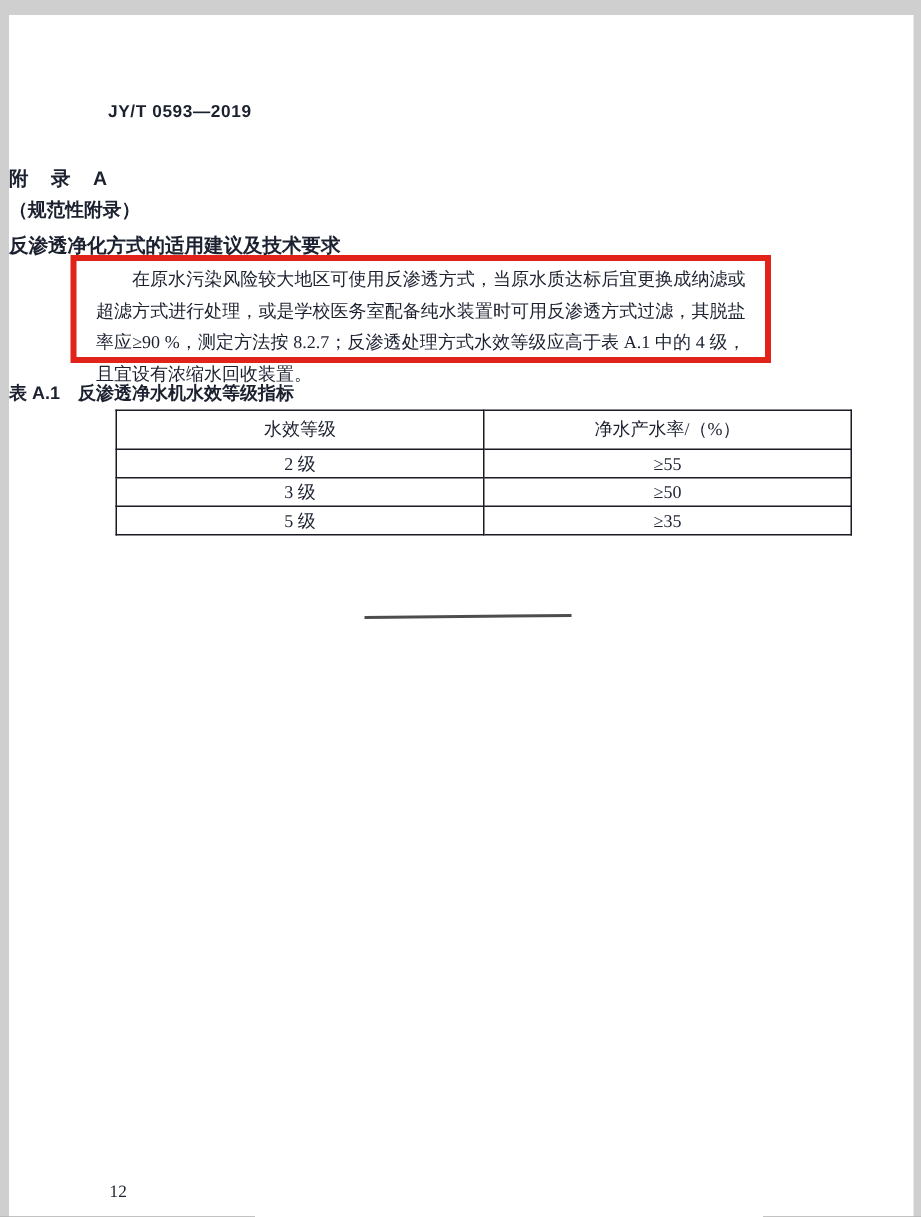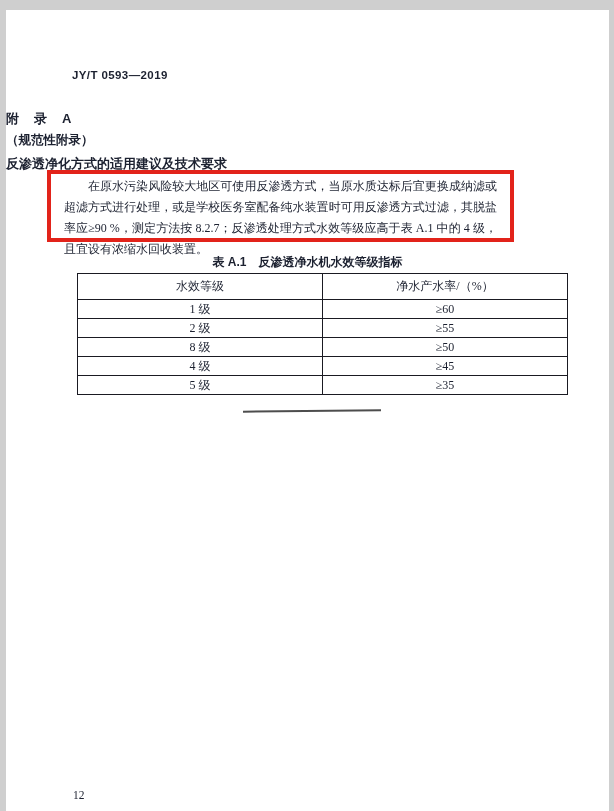--- a/index.html
+++ b/index.html
@@ -59,21 +59,20 @@
     line-height: 21px;
     text-indent: 24px;
     text-align: justify;
     color: #1c2130;
   }
   .table-caption {
     position: absolute;
     left: 0;
     top: 244px;
     width: 100%;
-    text-align: center;
     font-family: "Liberation Sans", sans-serif;
     font-weight: bold;
     font-size: 12px;
     color: #1c2130;
   }
   .water-table {
     position: absolute;
     left: 71px;
     top: 263px;
     width: 491px;
@@ -135,34 +134,26 @@
           <col>
         </colgroup>
       <thead>
         <tr>
           <th>水效等级</th>
           <th>净水产水率/（%）</th>
         </tr>
       </thead>
       <tbody>
         <tr>
-          <td>1 级</td>
-          <td>≥60</td>
-        </tr>
-        <tr>
           <td>2 级</td>
           <td>≥55</td>
         </tr>
         <tr>
-          <td>8 级</td>
+          <td>3 级</td>
           <td>≥50</td>
-        </tr>
-        <tr>
-          <td>4 级</td>
-          <td>≥45</td>
         </tr>
         <tr>
           <td>5 级</td>
           <td>≥35</td>
         </tr>
       </tbody>
     </table>
 
     <div class="end-line"></div>
 

